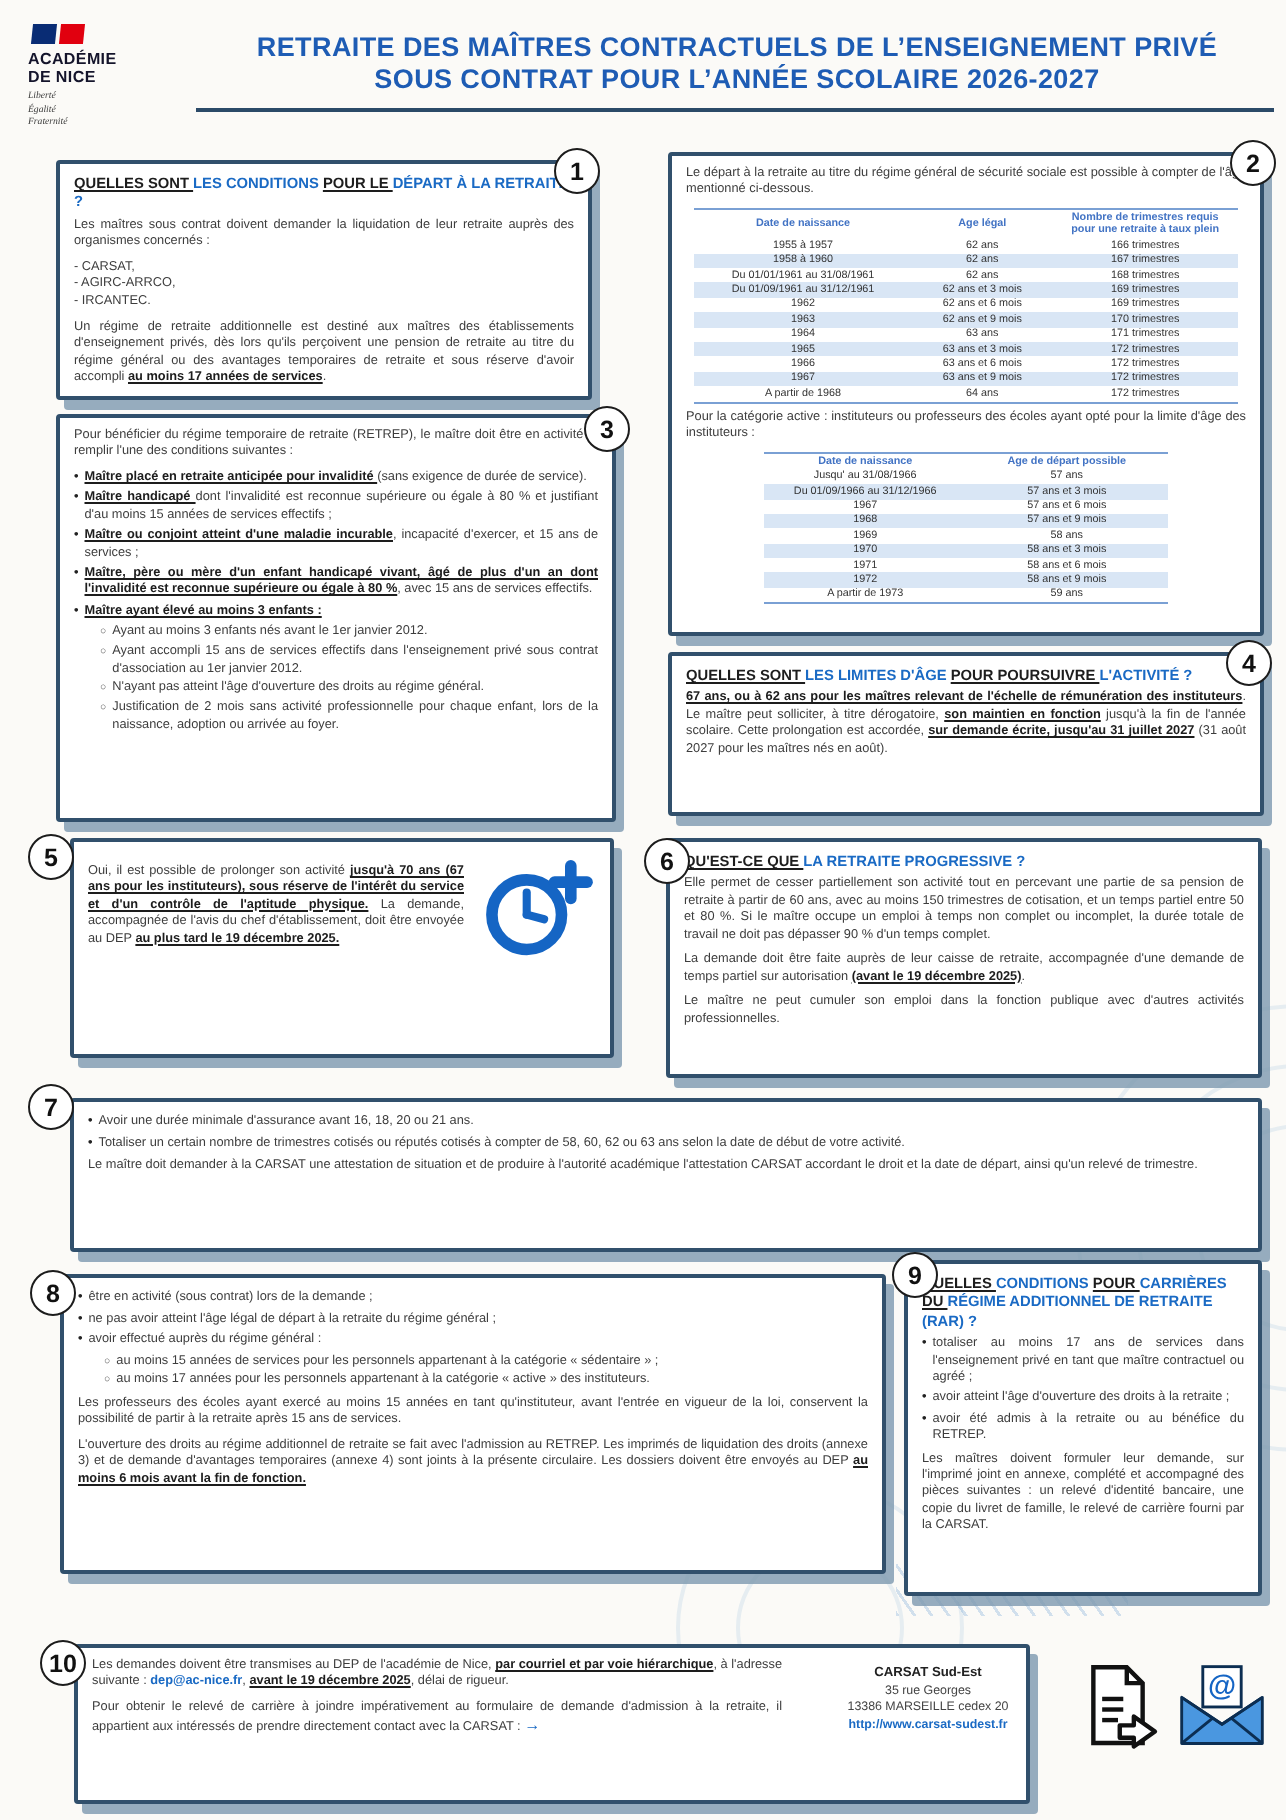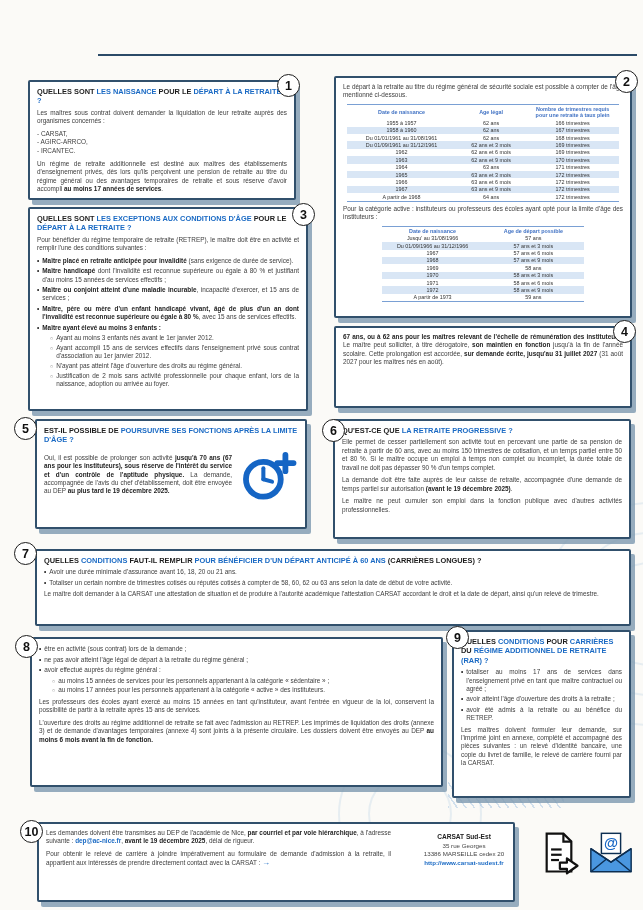--- a/index.html
+++ b/index.html
@@ -31,21 +31,21 @@
   .bp{font-size:6.4px;line-height:1.32;color:#3d3d3d;margin:0 0 4px 0;text-align:justify;}
   .blines{margin:0 0 4px 0;}
   .bline{font-size:6.4px;line-height:1.35;color:#3d3d3d;}
   .ul{margin:1px 0 3px 0;}
   .li{display:flex;font-size:6.4px;line-height:1.3;margin:0 0 2.2px 0;text-align:justify;}
   .bullet{font-weight:bold;margin-right:3px;color:#222;}
   .li2{display:flex;font-size:6.4px;line-height:1.3;margin:0 0 1.5px 13px;text-align:justify;}
   .bullet2{margin-right:3px;color:#555;font-size:5.2px;padding-top:1px;}
 
   .s-n{color:#3d3d3d;}
-  .s-b{font-weight:bold;color:#1d1d1d;}
+  .s-b{font-weight:bold;color:#1d1d1d;text-decoration:underline;}
   .s-bl{font-weight:bold;color:#1a6ac4;}
   .s-lnk{font-weight:bold;color:#1a6ac4;}
   .s-arr{font-weight:bold;color:#1a6ac4;font-size:8px;}
 
   
   .tbl{width:97%;margin:1px auto 3px auto;border-collapse:collapse;font-size:5.4px;line-height:1.15;
        border-top:1.2px solid #7aa0d4;border-bottom:1.2px solid #7aa0d4;}
   .tbl.t2{width:72%;}
   .tbl th{color:#4273c4;font-weight:bold;padding:1px 2px;text-align:center;white-space:pre-line;}
   .tbl td{padding:0.6px 2px;text-align:center;color:#333;}
@@ -98,25 +98,44 @@
 
 <div class="page">
 
   <div class="ring" style="left:598px;top:562px;width:100px;height:100px;"></div>
   <div class="ring" style="left:568px;top:532px;width:160px;height:160px;"></div>
   <div class="ring" style="left:538px;top:502px;width:220px;height:220px;"></div>
   <div class="ring" style="left:368px;top:772px;width:80px;height:80px;"></div>
   <div class="ring" style="left:338px;top:742px;width:140px;height:140px;"></div>
   <div class="stripes"></div>
 
+  <div class="logo">
+    <div class="flag">
+        <span class="fb"></span>
+        <span class="fr"></span>
+      </div>
+    <div class="org">
+      <div>ACADÉMIE</div>
+      <div>DE NICE</div>
+    </div>
+    <div class="motto">
+      <div>Liberté</div>
+      <div>Égalité</div>
+      <div>Fraternité</div>
+    </div>
+  </div>
+  <div class="main-title">
+    <div>RETRAITE DES MAÎTRES CONTRACTUELS DE L’ENSEIGNEMENT PRIVÉ</div>
+    <div>SOUS CONTRAT POUR L’ANNÉE SCOLAIRE 2026-2027</div>
+  </div>
   <div class="hline"></div>
 
   <section class="box b1">
     <div class="badge">1</div>
-    <h2 class="box-title"><span class="s-b">QUELLES SONT </span><span class="s-bl">LES NAISSANCE </span><span class="s-b">POUR LE </span><span class="s-bl">DÉPART À LA RETRAITE ?</span></h2>
+    <h2 class="box-title"><span class="s-b">QUELLES SONT </span><span class="s-bl">LES CONDITIONS </span><span class="s-b">POUR LE </span><span class="s-bl">DÉPART À LA RETRAITE ?</span></h2>
     <div class="box-body">
         <div class="bp"><span class="s-n">Les maîtres sous contrat doivent demander la liquidation de leur retraite auprès des organismes concernés :</span></div>
         <div class="blines">
           <div class="bline">- CARSAT,</div>
           <div class="bline">- AGIRC-ARRCO,</div>
           <div class="bline">- IRCANTEC.</div>
         </div>
         <div class="bp"><span class="s-n">Un régime de retraite additionnelle est destiné aux maîtres des établissements d'enseignement privés, dès lors qu'ils perçoivent une pension de retraite au titre du régime général ou des avantages temporaires de retraite et sous réserve d'avoir accompli </span><span class="s-b">au moins 17 années de services</span><span class="s-n">.</span></div>
       </div>
   </section>
@@ -246,21 +265,20 @@
               <td>A partir de 1973</td>
               <td>59 ans</td>
             </tr>
           </tbody>
         </table>
       </div>
   </section>
 
   <section class="box b3">
     <div class="badge">3</div>
-    <h2 class="box-title"><span class="s-b">QUELLES SONT </span><span class="s-bl">LES EXCEPTIONS AUX CONDITIONS D'ÂGE </span><span class="s-b">POUR LE </span><span class="s-bl">DÉPART À LA RETRAITE ?</span></h2>
     <div class="box-body">
         <div class="bp"><span class="s-n">Pour bénéficier du régime temporaire de retraite (RETREP), le maître doit être en activité et remplir l'une des conditions suivantes :</span></div>
         <div class="ul">
           <div class="li">
             <span class="bullet">•</span>
             <span class="litext"><span class="s-b">Maître placé en retraite anticipée pour invalidité </span><span class="s-n">(sans exigence de durée de service).</span></span>
           </div>
           <div class="li">
             <span class="bullet">•</span>
             <span class="litext"><span class="s-b">Maître handicapé </span><span class="s-n">dont l'invalidité est reconnue supérieure ou égale à 80 % et justifiant d'au moins 15 années de services effectifs ;</span></span>
@@ -292,28 +310,28 @@
           <div class="li2">
             <span class="bullet2">○</span>
             <span class="litext"><span class="s-n">Justification de 2 mois sans activité professionnelle pour chaque enfant, lors de la naissance, adoption ou arrivée au foyer.</span></span>
           </div>
         </div>
       </div>
   </section>
 
   <section class="box b4">
     <div class="badge">4</div>
+    <h2 class="box-title"><span class="s-b">QUELLES SONT </span><span class="s-bl">LES LIMITES D'ÂGE </span><span class="s-b">POUR POURSUIVRE </span><span class="s-bl">L'ACTIVITÉ ?</span></h2>
     <div class="box-body">
         <div class="bp"><span class="s-b">67 ans, ou à 62 ans pour les maîtres relevant de l'échelle de rémunération des instituteurs</span><span class="s-n">. Le maître peut solliciter, à titre dérogatoire, </span><span class="s-b">son maintien en fonction</span><span class="s-n"> jusqu'à la fin de l'année scolaire. Cette prolongation est accordée, </span><span class="s-b">sur demande écrite, jusqu'au 31 juillet 2027</span><span class="s-n"> (31 août 2027 pour les maîtres nés en août).</span></div>
       </div>
   </section>
 
   <section class="box b5">
     <div class="badge">5</div>
-    <h2 class="box-title"><span class="s-b">EST-IL POSSIBLE DE </span><span class="s-bl">POURSUIVRE SES FONCTIONS APRÈS LA LIMITE D'ÂGE ?</span></h2>
     <div class="b5-flex">
       <div class="txt">
           <div class="bp"><span class="s-n">Oui, il est possible de prolonger son activité </span><span class="s-b">jusqu'à 70 ans (67 ans pour les instituteurs), sous réserve de l'intérêt du service et d'un contrôle de l'aptitude physique.</span><span class="s-n"> La demande, accompagnée de l'avis du chef d'établissement, doit être envoyée au DEP </span><span class="s-b">au plus tard le 19 décembre 2025.</span></div>
         </div>
       <span class="clockwrap">
         <svg width="58" height="58" viewBox="0 0 100 100">
           <circle cx="42" cy="54" r="30" fill="none" stroke="#1565c4" stroke-width="10"></circle>
           <line x1="42" y1="54" x2="42" y2="35" stroke="#1565c4" stroke-width="7" stroke-linecap="round"></line>
           <line x1="42" y1="54" x2="57" y2="58" stroke="#1565c4" stroke-width="7" stroke-linecap="round"></line>
           <line x1="80" y1="12" x2="80" y2="40" stroke="#1565c4" stroke-width="10" stroke-linecap="round"></line>
@@ -328,21 +346,20 @@
     <h2 class="box-title"><span class="s-b">QU'EST-CE QUE </span><span class="s-bl">LA RETRAITE PROGRESSIVE ?</span></h2>
     <div class="box-body">
         <div class="bp"><span class="s-n">Elle permet de cesser partiellement son activité tout en percevant une partie de sa pension de retraite à partir de 60 ans, avec au moins 150 trimestres de cotisation, et un temps partiel entre 50 et 80 %. Si le maître occupe un emploi à temps non complet ou incomplet, la durée totale de travail ne doit pas dépasser 90 % d'un temps complet.</span></div>
         <div class="bp"><span class="s-n">La demande doit être faite auprès de leur caisse de retraite, accompagnée d'une demande de temps partiel sur autorisation </span><span class="s-b">(avant le 19 décembre 2025)</span><span class="s-n">.</span></div>
         <div class="bp"><span class="s-n">Le maître ne peut cumuler son emploi dans la fonction publique avec d'autres activités professionnelles.</span></div>
       </div>
   </section>
 
   <section class="box b7">
     <div class="badge">7</div>
-    <h2 class="box-title"><span class="s-b">QUELLES </span><span class="s-bl">CONDITIONS </span><span class="s-b">FAUT-IL REMPLIR </span><span class="s-bl">POUR BÉNÉFICIER D'UN DÉPART ANTICIPÉ À 60 ANS </span><span class="s-b">(CARRIÈRES LONGUES) ?</span></h2>
     <div class="box-body">
         <div class="ul">
           <div class="li">
             <span class="bullet">•</span>
             <span class="litext"><span class="s-n">Avoir une durée minimale d'assurance avant 16, 18, 20 ou 21 ans.</span></span>
           </div>
           <div class="li">
             <span class="bullet">•</span>
             <span class="litext"><span class="s-n">Totaliser un certain nombre de trimestres cotisés ou réputés cotisés à compter de 58, 60, 62 ou 63 ans selon la date de début de votre activité.</span></span>
           </div>

